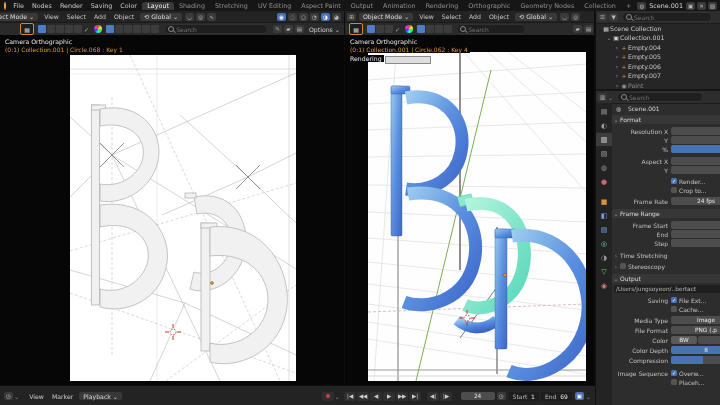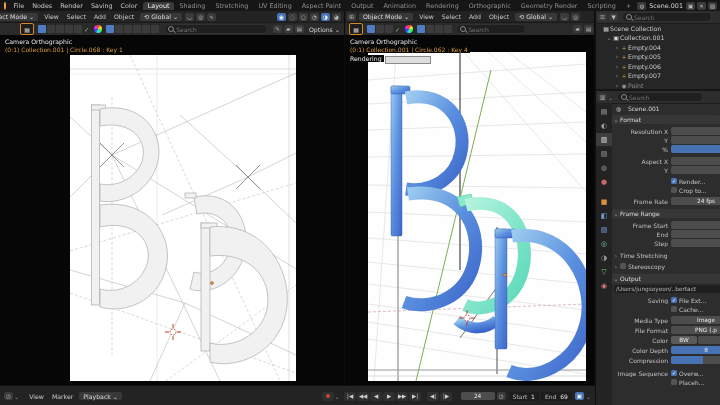--- a/index.html
+++ b/index.html
@@ -72,22 +72,22 @@
     <span style="width:6px"></span>
     <span class="wstab active">Layout</span>
     <span class="wstab">Shading</span>
     <span class="wstab">Stretching</span>
     <span class="wstab">UV Editing</span>
     <span class="wstab">Aspect Paint</span>
     <span class="wstab">Output</span>
     <span class="wstab">Animation</span>
     <span class="wstab">Rendering</span>
     <span class="wstab">Orthographic</span>
-    <span class="wstab">Geometry Render</span>
-    <span class="wstab">Scripting</span>
+    <span class="wstab">Geometry Nodes</span>
+    <span class="wstab">Collection</span>
     <span class="wstab">+</span>
     <span style="margin-left:auto" class="row">
       <span class="hicon">◍</span>
       <span style="color:#d8d8d8;padding:0 2px;">Scene.001</span>
       <span class="hicon">▣</span>
       <span class="hicon">✕</span>
       <span class="hicon" style="margin-right:3px;">▧</span>
     </span>
   </div>
 

